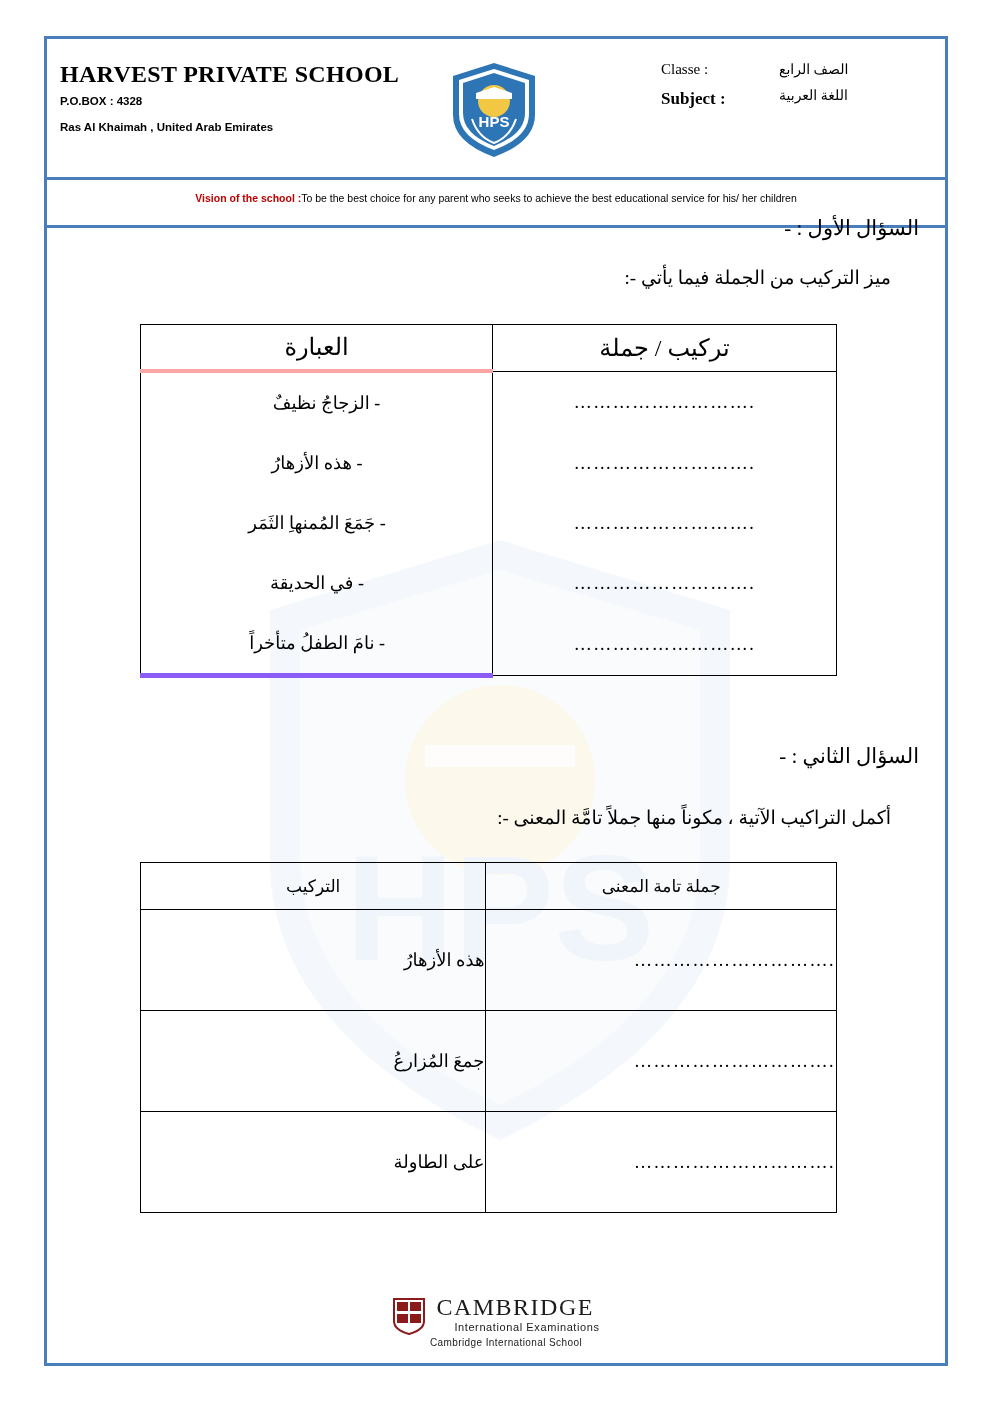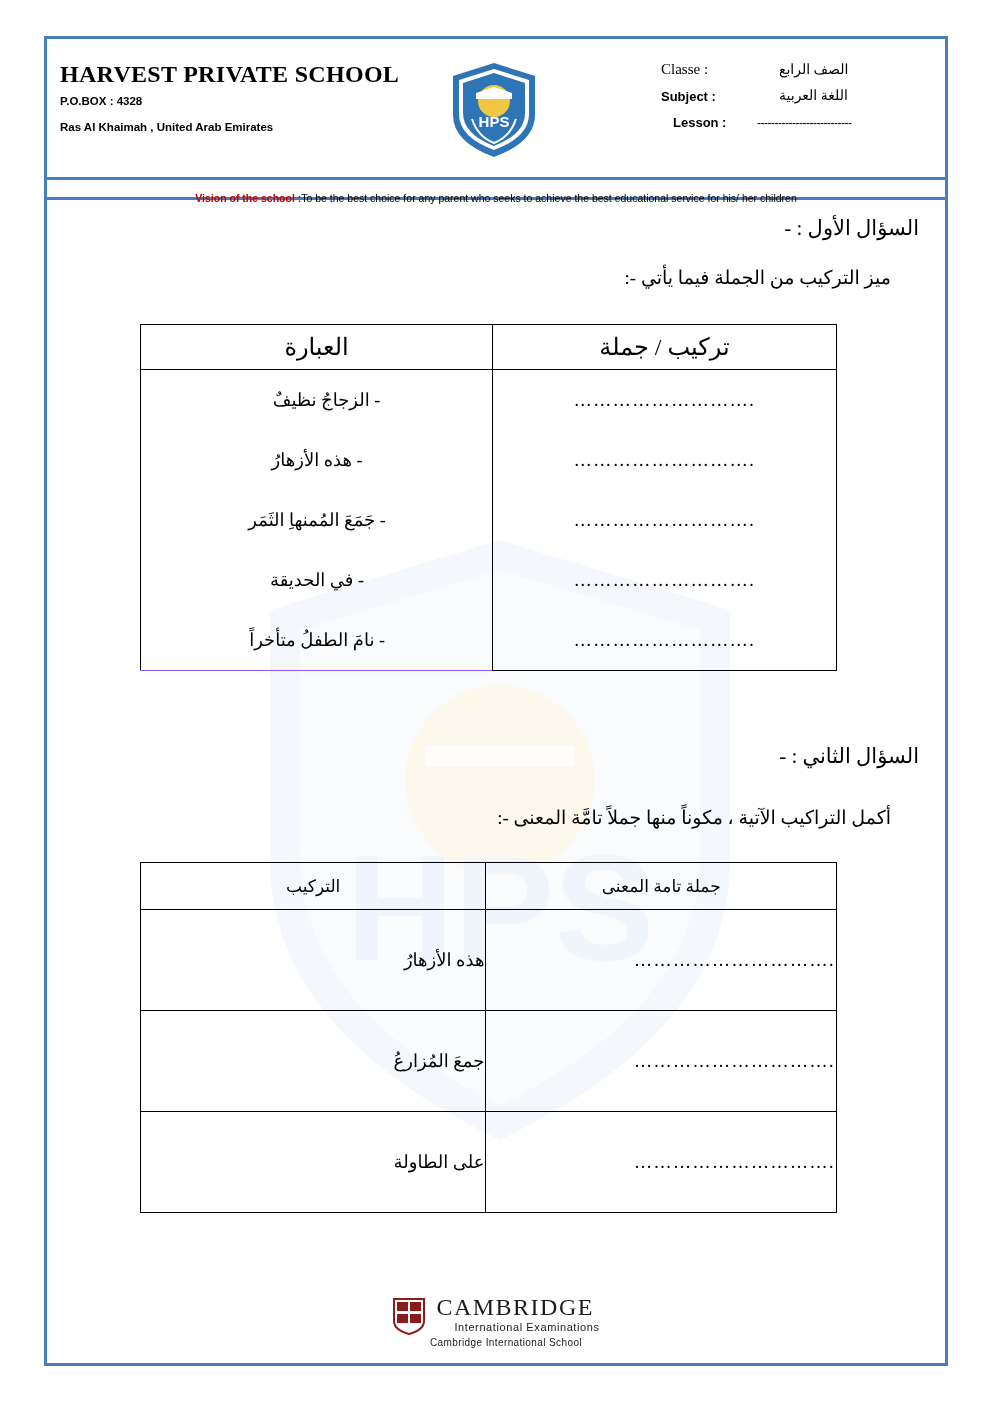--- a/index.html
+++ b/index.html
@@ -103,23 +103,23 @@
     font-size: 14px;
   }
   .meta-label {
     position: absolute;
     left: 0;
     top: 0;
     font-family: "Liberation Serif", serif;
     font-size: 15px;
   }
   .meta-label.small {
-    font-family: Liberation Sans, sans-serif;
+    font-family: Liberation Serif, serif;
     font-weight: bold;
-    font-size: 13px;
+    font-size: 17px;
     top: 2px;
   }
   .meta-value {
     position: absolute;
     left: 118px;
     top: 0;
     direction: rtl;
     font-family: "Liberation Serif", serif;
     font-size: 14px;
     text-align: right;
@@ -135,21 +135,21 @@
     font-size: 12px;
     letter-spacing: -0.5px;
   }
 
   
   .vision {
     position: absolute;
     left: 47px;
     top: 180px;
     width: 898px;
-    height: 20px;
+    height: 48px;
     border-bottom: 3px solid #4a7ebb;
     box-sizing: border-box;
     text-align: center;
     padding-top: 8px;
   }
   .vision-label {
     color: #c00000;
     font-family: "Liberation Sans", sans-serif;
     font-weight: bold;
     font-size: 10.5px;
@@ -330,24 +330,20 @@
 
     <div class="meta">
       <div class="meta-row">
         <span class="meta-label">Classe :</span>
         <span class="meta-value">الصف الرابع</span>
       </div>
       <div class="meta-row">
         <span class="meta-label small">Subject :</span>
         <span class="meta-value">اللغة العربية</span>
       </div>
-      <div class="meta-row lesson">
-        <span class="meta-label small">Lesson :</span>
-        <span class="meta-dashes">---------------------------</span>
-      </div>
     </div>
   </div>
 
   <div class="vision">
     <span class="vision-label">Vision of the school :</span><span class="vision-text">To be the best choice for any parent who seeks to achieve the best  educational service for his/ her children</span>
   </div>
 
   <div class="body-area">
 
     <div class="q-title" style="top: 0px;">السؤال الأول : -</div>
@@ -356,37 +352,37 @@
     <table class="grid" id="table-one">
       <thead>
         <tr>
           <th class="col-answer">تركيب / جملة</th>
           <th class="col-phrase">العبارة</th>
         </tr>
       </thead>
       <tbody>
         <tr class="inner-row">
           <td class="col-answer" style="border-top:1px solid #000;"><span class="dots">……………………….</span></td>
-          <td class="col-phrase phrase-cell" style="border-top:1px solid #fca5a5;padding-left:20px;">- الزجاجُ نظيفٌ</td>
+          <td class="col-phrase phrase-cell" style="border-top:4px solid #fca5a5;padding-left:20px;">- الزجاجُ نظيفٌ</td>
         </tr>
         <tr class="inner-row">
           <td class="col-answer"><span class="dots">……………………….</span></td>
           <td class="col-phrase phrase-cell">- هذه الأزهارُ</td>
         </tr>
         <tr class="inner-row">
           <td class="col-answer"><span class="dots">……………………….</span></td>
           <td class="col-phrase phrase-cell">- جَمَعَ المُمنهاِ الثَمَر</td>
         </tr>
         <tr class="inner-row">
           <td class="col-answer"><span class="dots">……………………….</span></td>
           <td class="col-phrase phrase-cell">- في الحديقة</td>
         </tr>
         <tr class="inner-row">
           <td class="col-answer" style="border-bottom:1px solid #000;"><span class="dots">……………………….</span></td>
-          <td class="col-phrase phrase-cell" style="border-bottom:1px solid #8b5cf6;">- نامَ الطفلُ متأخراً</td>
+          <td class="col-phrase phrase-cell" style="border-bottom:5px solid #8b5cf6;">- نامَ الطفلُ متأخراً</td>
         </tr>
       </tbody>
     </table>
 
     <div class="q-title" style="top: 528px;">السؤال الثاني : -</div>
     <div class="q-sub" style="top: 590px;">أكمل التراكيب الآتية ، مكوناً منها جملاً تامَّة المعنى -:</div>
 
     <table class="grid" id="table-two">
       <thead>
         <tr>

